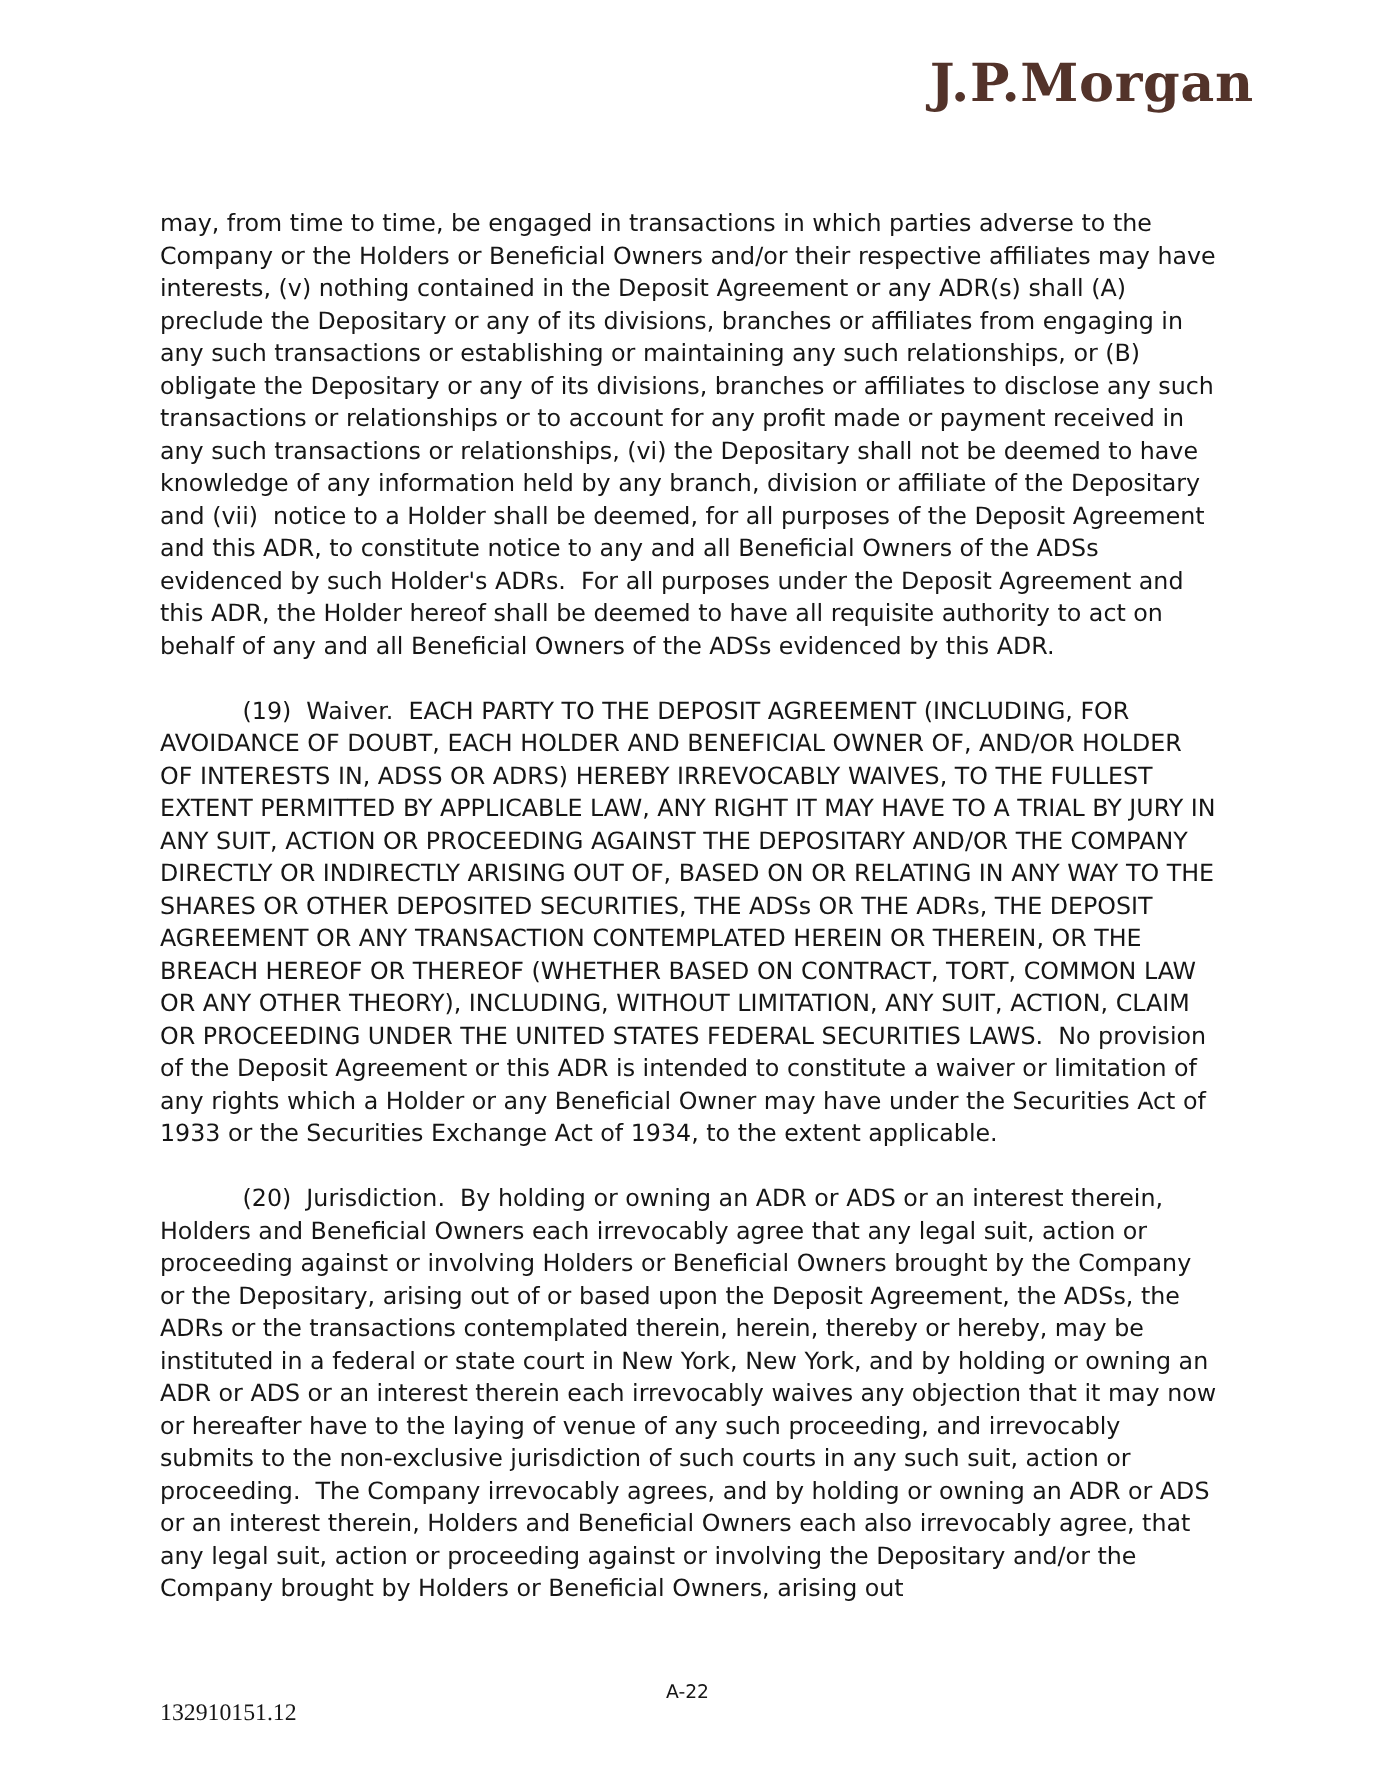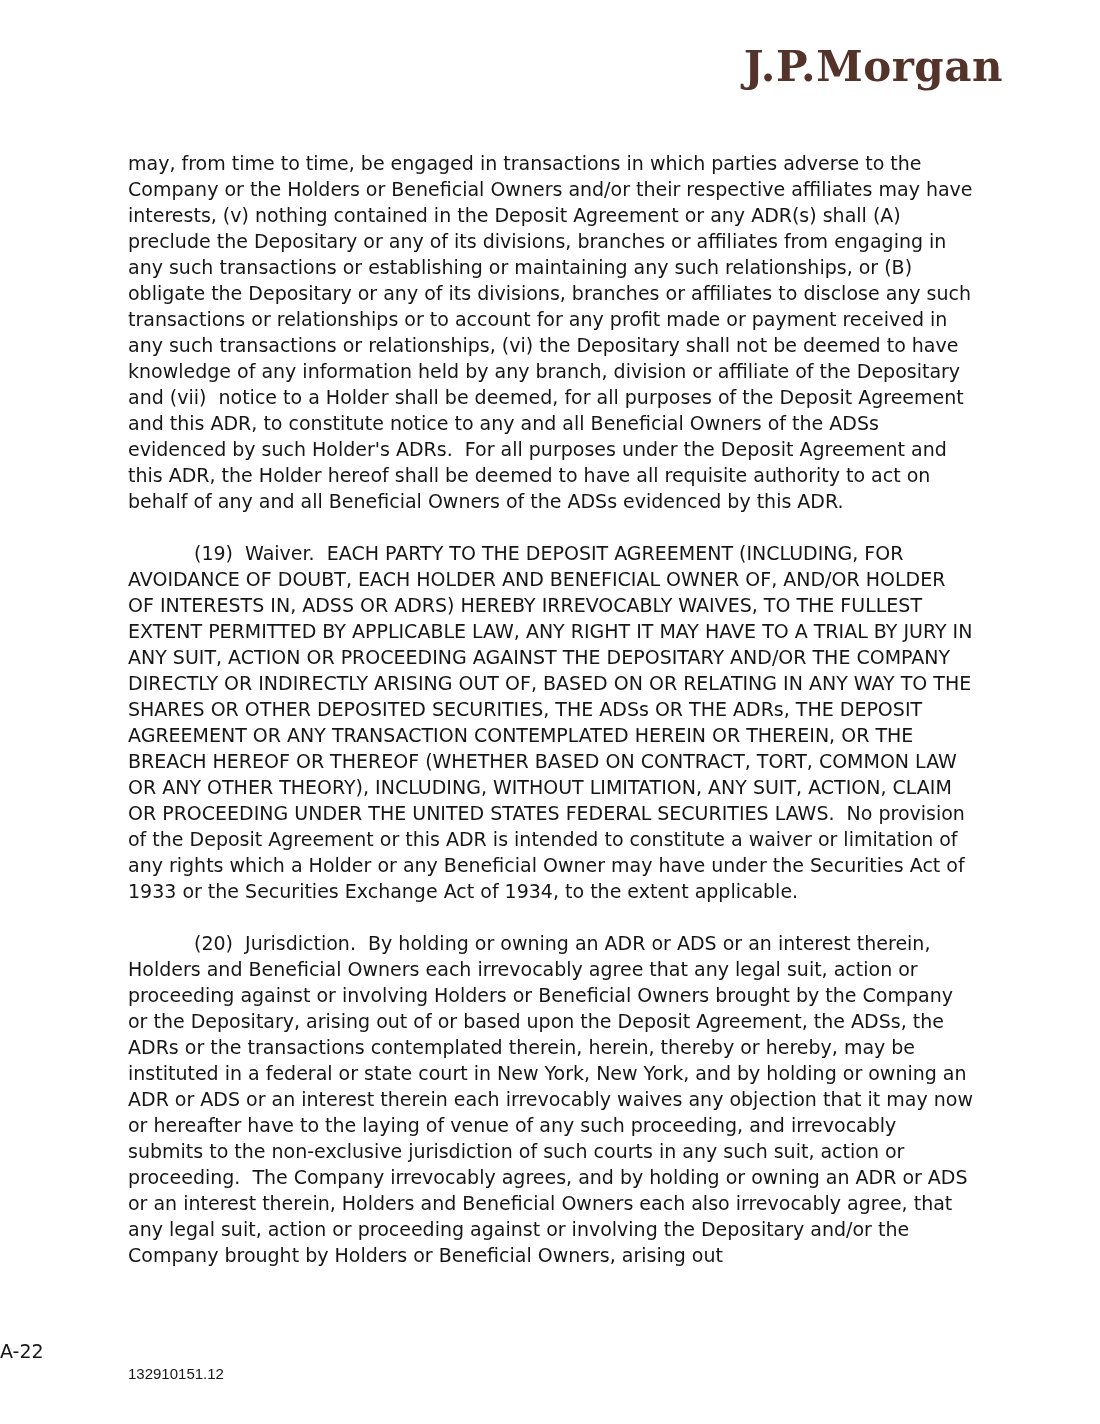--- a/index.html
+++ b/index.html
@@ -30,44 +30,44 @@
   .content {
     position: absolute;
     left: 128px;
     top: 150px;
     width: 845px;
     font-size: 19px;
     line-height: 26px;
     text-align: left;
   }
   .content p {
-    margin: 0 0 26px 0;
+    margin: 16px 0 26px 0;
     white-space: pre-wrap;
   }
   .content p.indent {
     text-indent: 66px;
   }
   .section-heading {
     font-weight: normal;
   }
   .footer-page-number {
     position: absolute;
     left: 0;
     bottom: 62px;
     width: 100%;
-    text-align: left;
-    font-size: 19px;
+    text-align: center;
+    font-size: 15px;
     color: #161616;
   }
   .footer-doc-id {
     position: absolute;
     left: 128px;
     bottom: 42px;
-    font-family: Liberation Sans, sans-serif;
-    font-size: 15px;
+    font-family: Liberation Serif, serif;
+    font-size: 19px;
     color: #161616;
     text-align: right;
   }
 </style>
 </head>
 <body>
 
 <div class="page">
 
   <div class="logo">J.P.Morgan</div>

